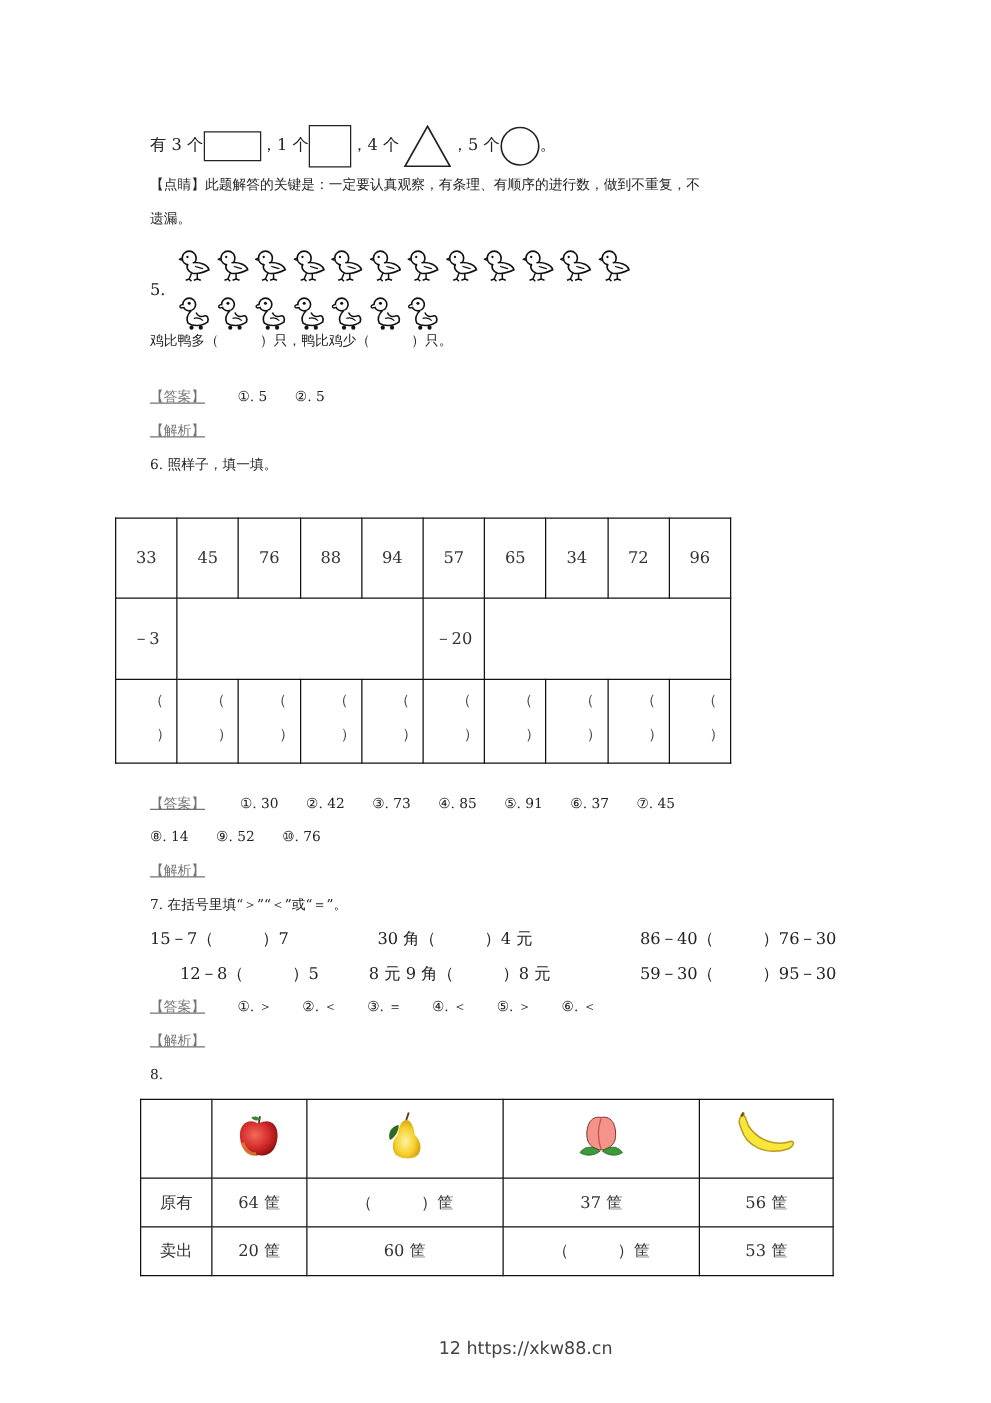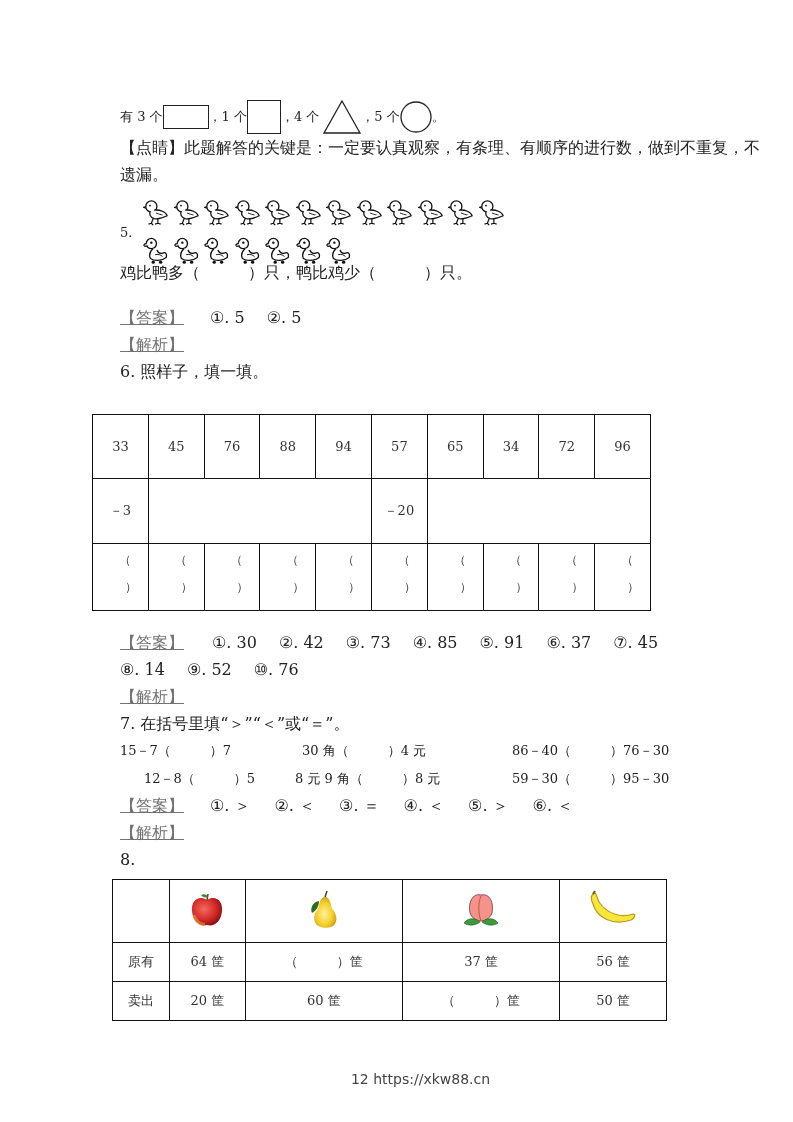--- a/index.html
+++ b/index.html
@@ -2,32 +2,32 @@
 <html><head>
 <meta charset="utf-8">
 <style>
   html, body { margin: 0; padding: 0; background: #ffffff; }
   body {
     width: 793px; height: 1122px; position: relative; overflow: hidden;
     font-family: "DejaVu Serif", "Liberation Serif", serif;
     color: #222; font-size: 13px;
   }
   .abs { position: absolute; white-space: nowrap; }
-  .line { position: absolute; left: 120px; white-space: nowrap; font-size: 16px; line-height: 18px; }
+  .line { position: absolute; left: 120px; white-space: nowrap; font-size: 11px; line-height: 18px; }
   .blue { color: #737373; text-decoration: underline; }
   .shape-rect { display: inline-block; border: 1.3px solid #222; vertical-align: middle; background: #fff; }
   .gap { display: inline-block; }
 
   
   .animal-row { position: absolute; left: 143px; display: flex; gap: 4px; }
   .animal { width: 26.5px; height: 30px; }
 
   
   table { border-collapse: collapse; position: absolute; }
-  #t1 { left: 92px; top: 414px; width: 559px; padding-left: 16px; }
+  #t1 { left: 92px; top: 414px; width: 493px; padding-left: 16px; }
   #t1 td { border: 1.3px solid #111; text-align: center; vertical-align: middle; width: 57px; font-size: 13px; color: #333; }
   #t1 tr.r1 td { height: 61px; }
   #t1 tr.r2 td { height: 62px; }
   #t1 tr.r3 td { height: 64px; }
   .paren-cell { position: relative; }
   .paren-open { position: absolute; left: 26px; top: 8px; font-size: 12px; color: #444; }
   .paren-close { position: absolute; left: 32px; top: 35px; font-size: 12px; color: #444; }
 
   
   #t2 { left: 112px; top: 879px; width: 555px; }
@@ -370,18 +370,18 @@
     <td>64 筐</td>
     <td>（　　　）筐</td>
     <td>37 筐</td>
     <td>56 筐</td>
   </tr>
   <tr class="d">
     <td class="lab">卖出</td>
     <td>20 筐</td>
     <td>60 筐</td>
     <td>（　　　）筐</td>
-    <td>50 筐</td>
+    <td>53 筐</td>
   </tr>
 </tbody>
   </table>
 
 <div class="footer">12 https://xkw88.cn</div>
 
 </body></html>

